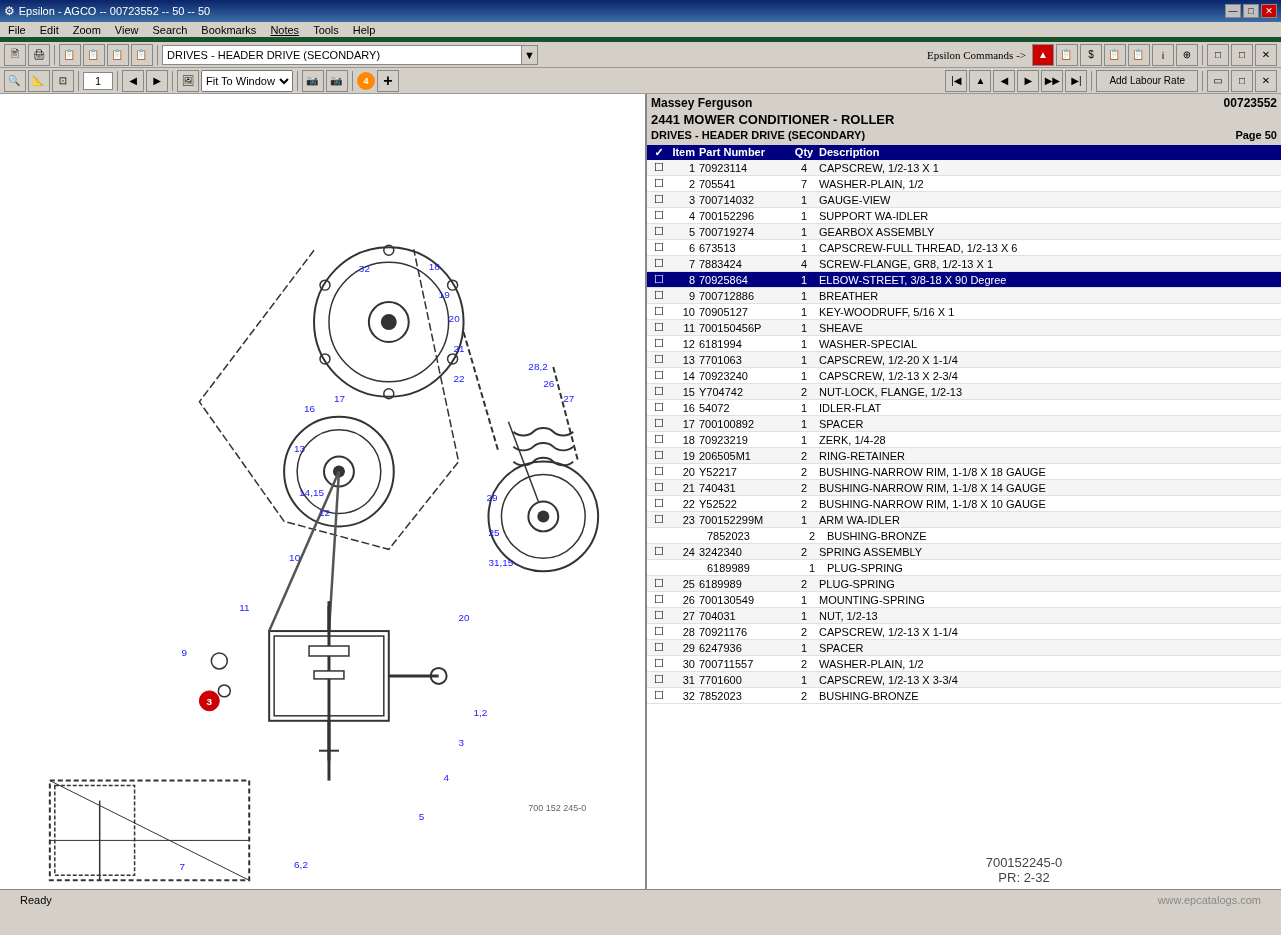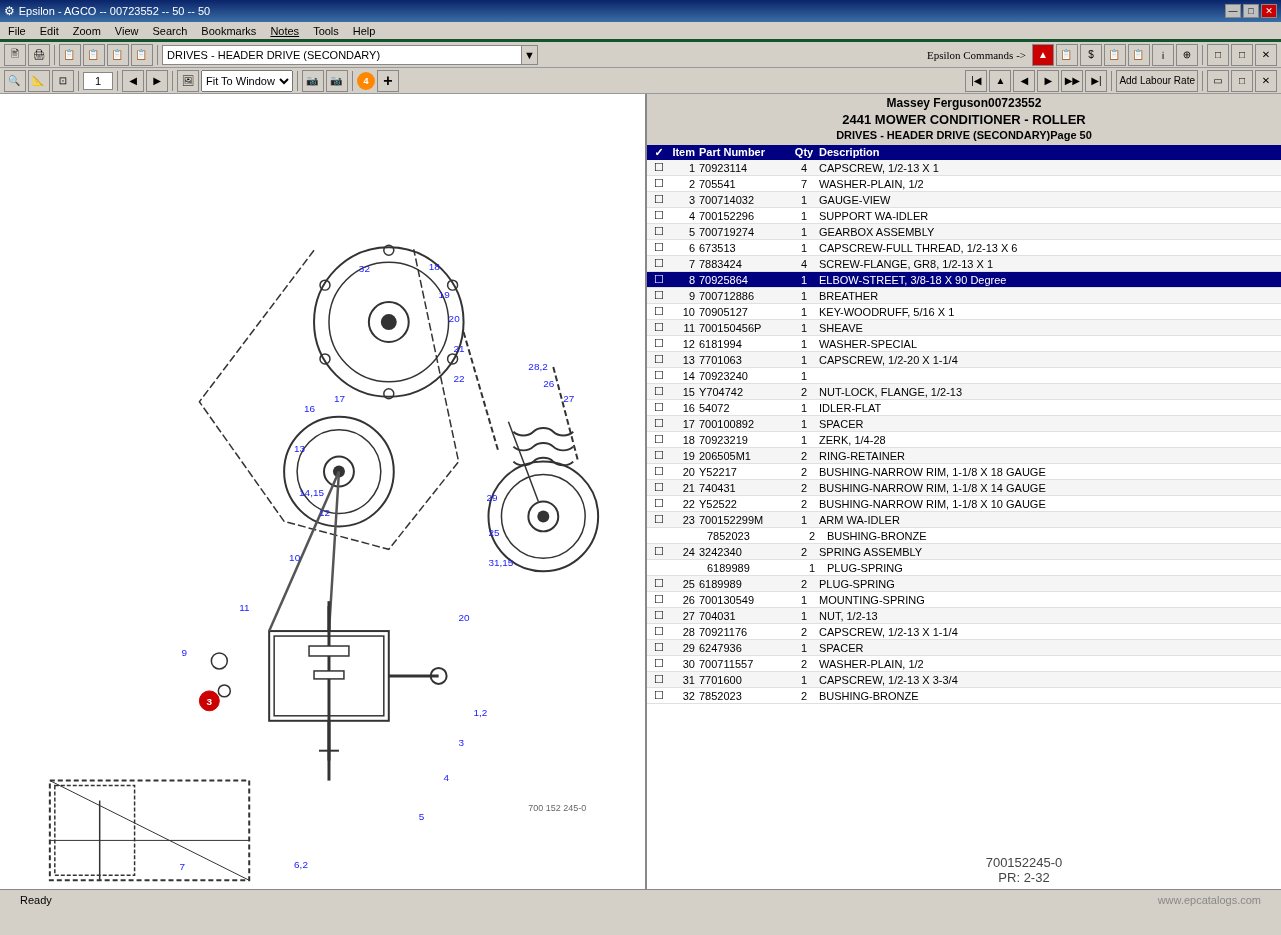--- a/index.html
+++ b/index.html
@@ -25,21 +25,21 @@
       display: flex; align-items: center; justify-content: center;
       font-size: 9px; cursor: pointer; color: #000;
     }
     
     
     #menu-bar {
       background: #d4d0c8;
       height: 20px;
       display: flex;
       align-items: center;
-      border-bottom: 3px solid #14532d;
+      border-bottom: 5px solid #14532d;
       padding: 0 2px;
       gap: 2px;
     }
     .menu-item {
       padding: 2px 6px;
       cursor: pointer;
       font-size: 11px;
     }
     
     
@@ -48,21 +48,21 @@
       height: 26px;
       display: flex;
       align-items: center;
       border-bottom: 1px solid #999;
       padding: 2px 4px;
       gap: 2px;
     }
     .tb-btn {
       background: #d4d0c8;
       border: 1px solid #888;
-      padding: 1px 2px;
+      padding: 1px 12px;
       cursor: pointer;
       font-size: 10px;
       height: 22px;
       display: flex; align-items: center; justify-content: center;
     }
     .tb-separator { width: 1px; background: #888; height: 20px; margin: 0 2px; }
     
     
     #nav-bar {
       background: #d4d0c8;
@@ -196,21 +196,21 @@
       color: white; font-size: 9px; font-weight: bold;
     }
     
     .massey-header {
       background: #d4d0c8;
       padding: 2px 4px;
     }
     
     .parts-title-row {
       display: flex;
-      justify-content: center;
+      justify-content: space-between;
       font-weight: bold;
       font-size: 12px;
       margin-bottom: 2px;
     }
     
     .col-header {
       font-weight: bold;
       font-size: 11px;
       color: white;
     }
@@ -530,20 +530,21 @@
     <div class="col-item">13</div>
     <div class="col-part">7701063</div>
     <div class="col-qty">1</div>
     <div class="col-desc">CAPSCREW, 1/2-20 X 1-1/4</div>
   </div>
         <div class="parts-row">
     <div class="col-check">☐</div>
     <div class="col-item">14</div>
     <div class="col-part">70923240</div>
     <div class="col-qty">1</div>
+    <div class="col-desc">CAPSCREW, 1/2-13 X 2-3/4</div>
   </div>
         <div class="parts-row">
     <div class="col-check">☐</div>
     <div class="col-item">15</div>
     <div class="col-part">Y704742</div>
     <div class="col-qty">2</div>
     <div class="col-desc">NUT-LOCK, FLANGE, 1/2-13</div>
   </div>
         <div class="parts-row">
     <div class="col-check">☐</div>

